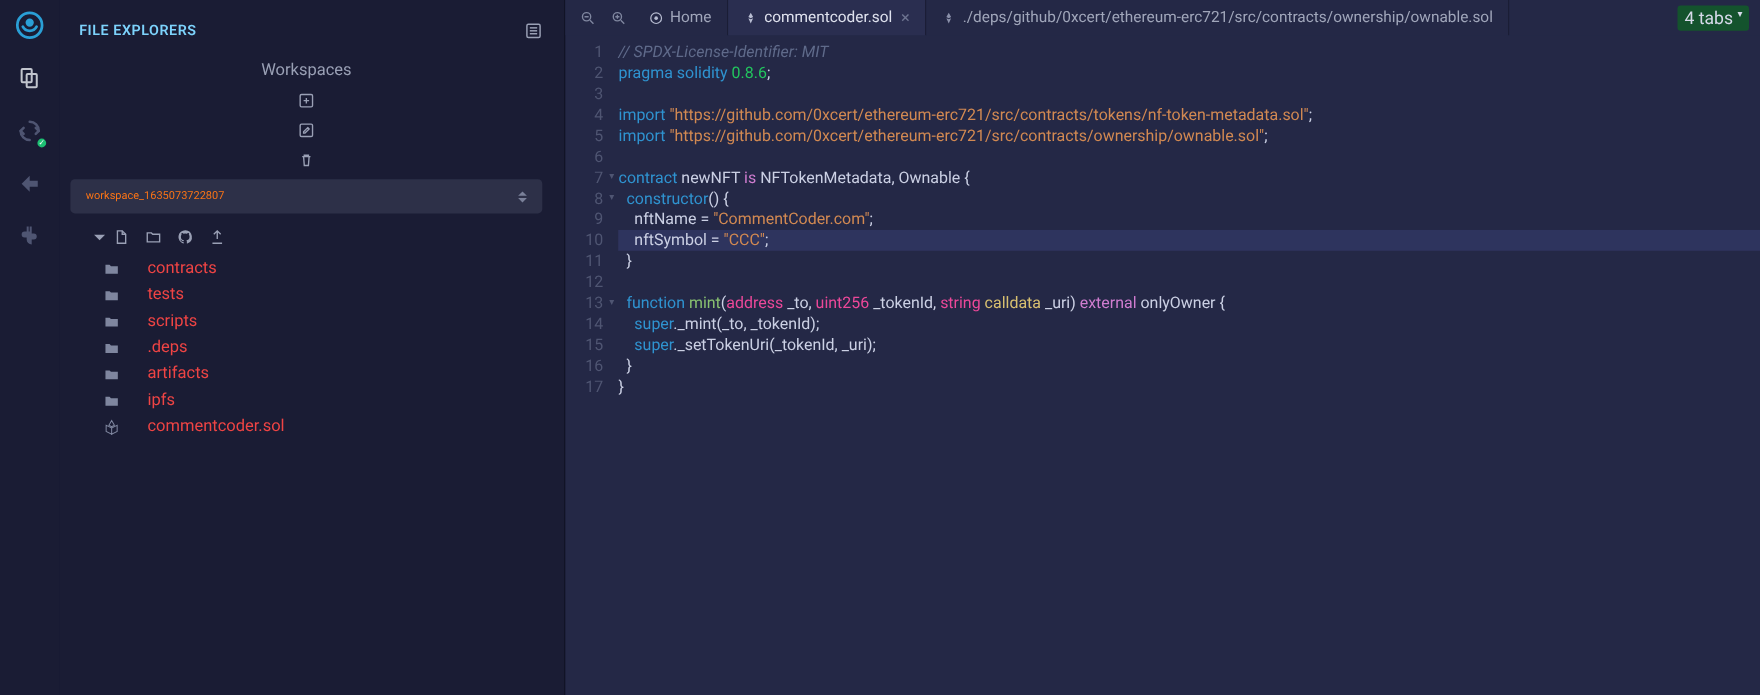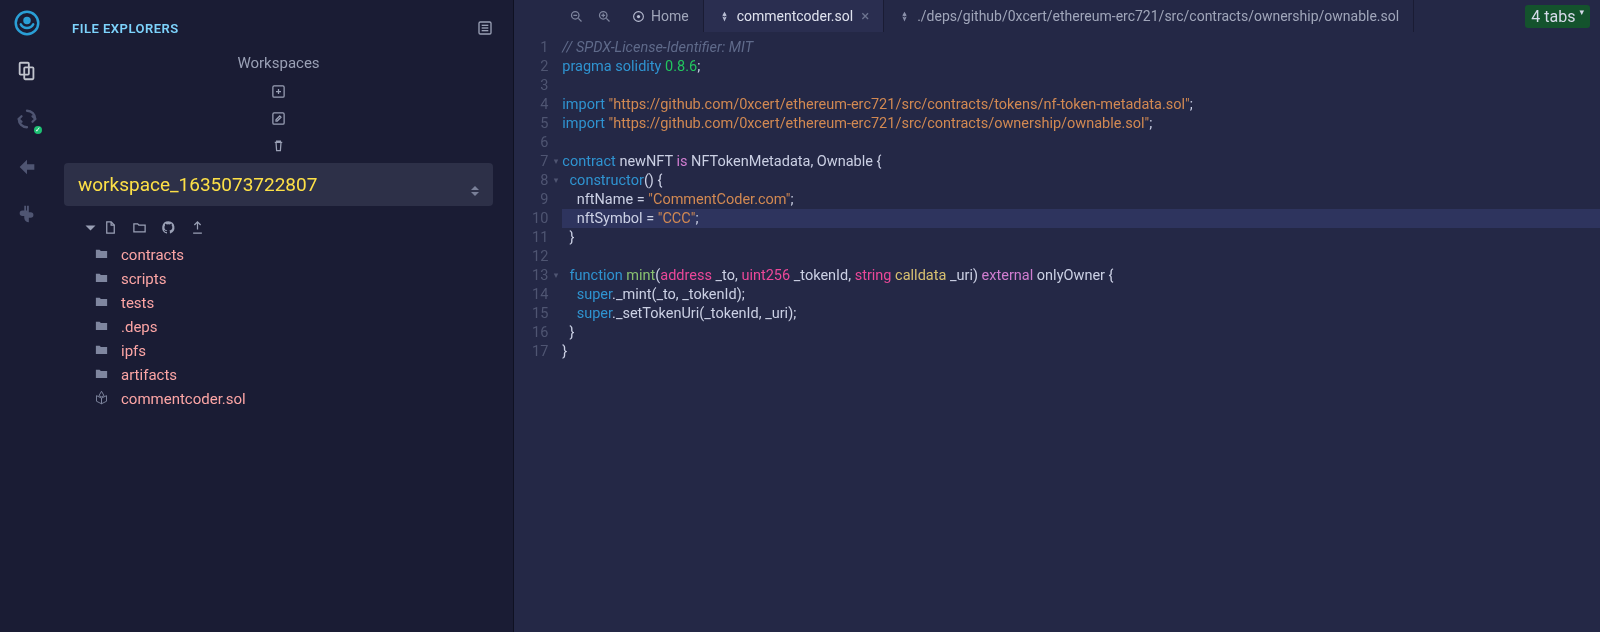--- a/index.html
+++ b/index.html
@@ -13,37 +13,37 @@
   .iconbar .badge { position:absolute; right:-2px; bottom:-2px; width:12px; height:12px; background:#1dbf73; border-radius:50%; border:2px solid #1a1c34; display:flex; align-items:center; justify-content:center; }
   .iconbar .badge::after { content:"✓"; color:#fff; font-size:7px; }
 
   
   .panel { width:460px; background:#1a1c34; padding:14px 20px 0 10px; border-right:1px solid #0f1122; }
   .panel-head { display:flex; align-items:center; justify-content:space-between; padding:6px 0 14px 8px; }
   .panel-title { color:#7dd3fc; font-size:13px; font-weight:600; letter-spacing:0.5px; }
   .panel-head-icon { width:16px; height:16px; color:#9aa0b5; }
   .ws-row { display:flex; align-items:center; gap:12px; padding:4px 0 10px 0; color:#9aa0b5; font-size:15px;flex-direction:column; }
   .ws-row svg { width:15px; height:15px; }
-  .ws-select { background:#2d3048; border-radius:4px; padding:10px 14px; display:flex; align-items:flex-end; justify-content:space-between; color:#fde047; font-size:19px; margin-bottom:10px; }
+  .ws-select { background:#2d3048; border-radius:4px; padding:10px 14px; display:flex; align-items:flex-end; justify-content:space-between; color:#f97316; font-size:10px; margin-bottom:10px; }
   .ws-select .sort { display:flex; flex-direction:column; gap:2px; }
   .ws-select .sort span { width:0; height:0; border-left:4px solid transparent; border-right:4px solid transparent; border-bottom:4px solid #7a8099; }
   .ws-select .sort span:last-child { border-top:4px solid #7a8099; border-bottom:none; }
 
   .toolbar { display:flex; align-items:center; gap:14px; padding:4px 0 8px 24px; color:#9aa0b5; }
   .toolbar svg, .toolbar .u { width:15px; height:15px; }
   .toolbar .caret { width:0; height:0; border-top:5px solid transparent; border-bottom:5px solid transparent; border-left:5px solid #9aa0b5; transform:rotate(90deg); margin-right:-4px; }
 
   .tree { padding-left:30px; }
-  .tree-item { display:flex; align-items:flex-start; gap:12px; padding:3px 0; color:#fca5a5; font-size:15px; }
+  .tree-item { display:flex; align-items:flex-end; gap:25px; padding:3px 0; color:#ef4444; font-size:15px; }
   .tree-item svg { width:15px; height:15px; flex-shrink:0; color:#7f869f; }
   .tree-item.file svg { color:#7f869f; }
 
   
   .editor { flex:1; background:#242846; display:flex; flex-direction:column; }
-  .tabbar { display:flex; align-items:center; background:#242846; height:32px; padding:0 6px; gap:0;margin-left:42px; }
+  .tabbar { display:flex; align-items:center; background:#242846; height:32px; padding:0 6px; gap:0; }
   .tabbar .tbtn { width:28px; display:flex; align-items:center; justify-content:center; color:#7f869f; }
   .tabbar .tbtn svg { width:15px; height:15px; }
   .tab { display:flex; align-items:center; gap:6px; padding:0 14px; height:32px; color:#a0a6ba; font-size:14px; border-right:1px solid #1a1c34; }
   .tab.active { background:#2a2e50; color:#dfe2ee; }
   .tab.home { border-right:1px solid #1a1c34; }
   .tab svg { width:13px; height:13px; }
   .tab .close { font-size:15px; color:#6d7490; margin-left:2px; }
   .tabcount { margin-left:auto; background:#14532d; color:#d7daea; font-size:16px; padding:2px 6px; border-radius:3px; display:flex; align-items:flex-start; gap:4px; margin-right:4px;}
   .tabcount::after { content:"▾"; font-size:9px; }
 
@@ -153,45 +153,45 @@
     <div class="tree-item">
         <svg viewBox="0 0 24 24" fill="currentColor">
           <path d="M3 6h6l2 2h10v11H3z"></path>
         </svg>
         <span>contracts</span>
       </div>
     <div class="tree-item">
         <svg viewBox="0 0 24 24" fill="currentColor">
           <path d="M3 6h6l2 2h10v11H3z"></path>
         </svg>
+        <span>tests</span>
+      </div>
+    <div class="tree-item">
+        <svg viewBox="0 0 24 24" fill="currentColor">
+          <path d="M3 6h6l2 2h10v11H3z"></path>
+        </svg>
         <span>scripts</span>
       </div>
     <div class="tree-item">
         <svg viewBox="0 0 24 24" fill="currentColor">
           <path d="M3 6h6l2 2h10v11H3z"></path>
         </svg>
-        <span>tests</span>
-      </div>
-    <div class="tree-item">
-        <svg viewBox="0 0 24 24" fill="currentColor">
-          <path d="M3 6h6l2 2h10v11H3z"></path>
-        </svg>
         <span>.deps</span>
       </div>
     <div class="tree-item">
         <svg viewBox="0 0 24 24" fill="currentColor">
           <path d="M3 6h6l2 2h10v11H3z"></path>
         </svg>
+        <span>artifacts</span>
+      </div>
+    <div class="tree-item">
+        <svg viewBox="0 0 24 24" fill="currentColor">
+          <path d="M3 6h6l2 2h10v11H3z"></path>
+        </svg>
         <span>ipfs</span>
-      </div>
-    <div class="tree-item">
-        <svg viewBox="0 0 24 24" fill="currentColor">
-          <path d="M3 6h6l2 2h10v11H3z"></path>
-        </svg>
-        <span>artifacts</span>
       </div>
     <div class="tree-item file">
         <svg viewBox="0 0 24 24" fill="currentColor">
           <path d="M12 2l4 7-4 2-4-2zM8 11l4 2v9l-8-4V9zM16 11l-4 2v9l8-4V9z" fill="none" stroke="currentColor" stroke-width="1.5"></path>
         </svg>
         <span>commentcoder.sol</span>
       </div>
   </div>
 </div>
 

